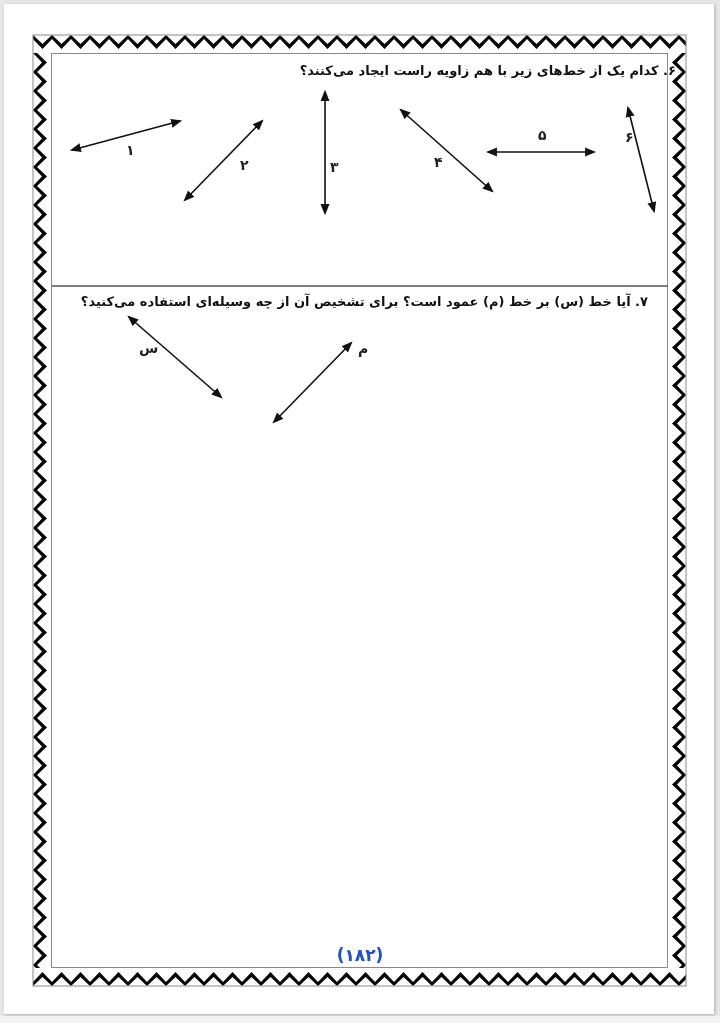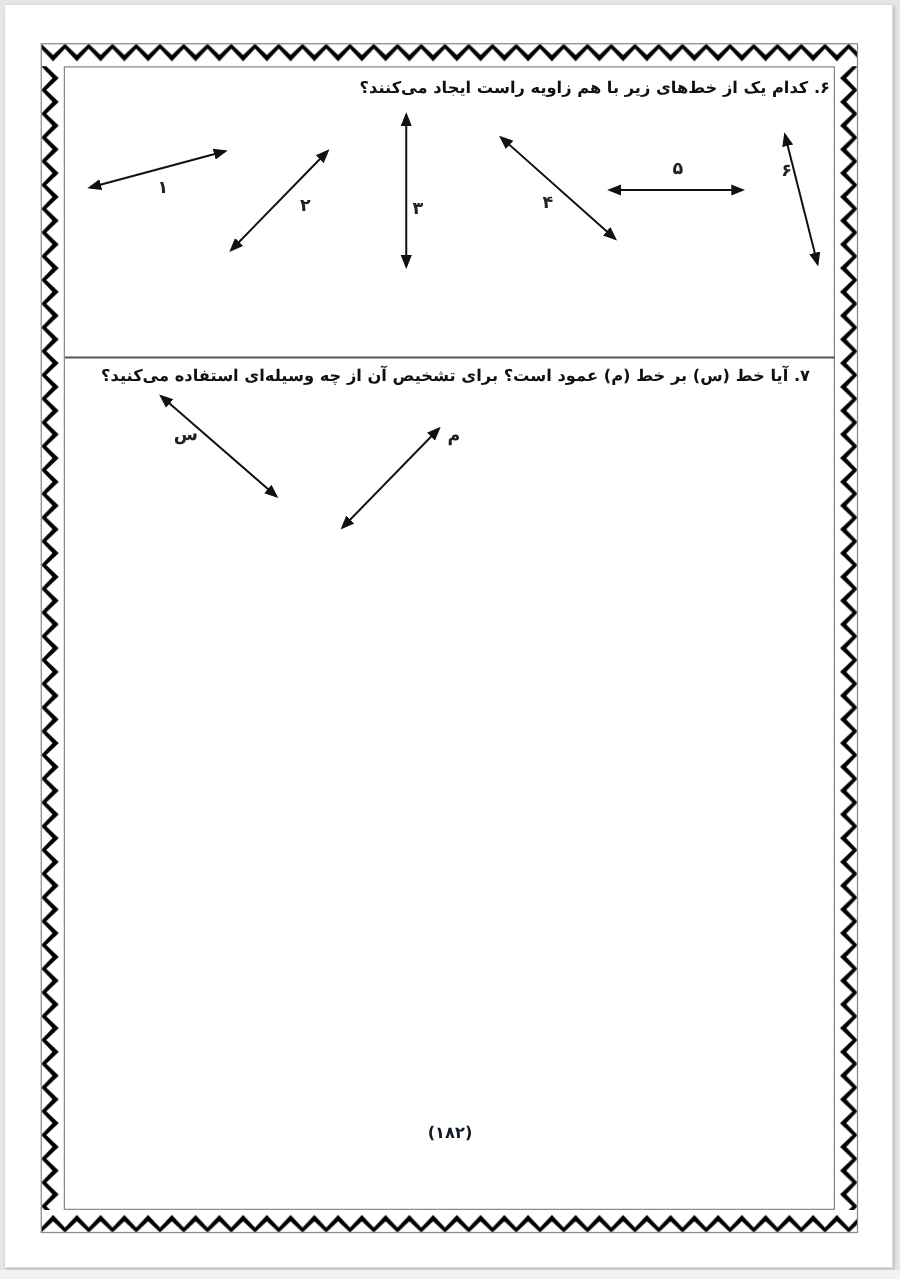--- a/index.html
+++ b/index.html
@@ -5,22 +5,22 @@
   html, body { margin:0; padding:0; }
   body { width:720px; height:1023px; background:#e6e6e6; position:relative; overflow:hidden;
          font-family:"DejaVu Sans", sans-serif; }
   .sheet { position:absolute; left:4px; top:4px; width:710px; height:1010px; background:#ffffff;
            box-shadow:1px 1px 3px rgba(0,0,0,0.25); }
   .bottom-strip { position:absolute; left:0; top:1016px; width:720px; height:7px; background:#f2f2f2; }
   svg.frame { position:absolute; left:0; top:0; }
   .q { position:absolute; direction:rtl; text-align:right; font-weight:bold; color:#111; font-size:13px;
        white-space:nowrap; }
   .lbl { position:absolute; font-weight:bold; color:#222; font-size:14px; direction:rtl; }
-  .pageno { position:absolute; left:330px; top:899px; width:60px; text-align:center; font-weight:bold;
-            font-size:13px; color:#0f172a; direction:rtl; }
+  .pageno { position:absolute; left:330px; top:945px; width:60px; text-align:center; font-weight:bold;
+            font-size:17px; color:#1d4ed8; direction:rtl; }
 </style>
 </head>
 <body>
 
 <div class="sheet"></div>
 <div class="bottom-strip"></div>
 
 <svg class="frame" width="720" height="1023">
   <defs>
     <marker id="ah" viewBox="0 0 10 10" refX="8" refY="5" markerWidth="7" markerHeight="7" orient="auto-start-reverse">
@@ -58,21 +58,21 @@
     <line x1="488" y1="152" x2="594" y2="152" marker-start="url(#ah)" marker-end="url(#ah)"></line>
     <line x1="628" y1="108" x2="654" y2="211" marker-start="url(#ah)" marker-end="url(#ah)"></line>
   </g>
 
   <g stroke="#111" stroke-width="1.6">
     <line x1="129" y1="317" x2="221" y2="397" marker-start="url(#ah)" marker-end="url(#ah)"></line>
     <line x1="274" y1="422" x2="351" y2="343" marker-start="url(#ah)" marker-end="url(#ah)"></line>
   </g>
 </svg>
 
-<div class="q" style="right:56px; top:63px;">۶. کدام یک از خط‌های زیر با هم زاویه راست ایجاد می‌کنند؟</div>
+<div class="q" style="right:44px; top:63px;">۶. کدام یک از خط‌های زیر با هم زاویه راست ایجاد می‌کنند؟</div>
 
 <div class="lbl" style="left:126px; top:142px;">۱</div>
 <div class="lbl" style="left:240px; top:157px;">۲</div>
 <div class="lbl" style="left:330px; top:159px;">۳</div>
 <div class="lbl" style="left:434px; top:154px;">۴</div>
 <div class="lbl" style="left:538px; top:127px;">۵</div>
 <div class="lbl" style="left:625px; top:129px;">۶</div>
 
 <div class="q" style="right:72px; top:294px;">۷. آیا خط (س) بر خط (م) عمود است؟ برای تشخیص آن از چه وسیله‌ای استفاده می‌کنید؟</div>
 

